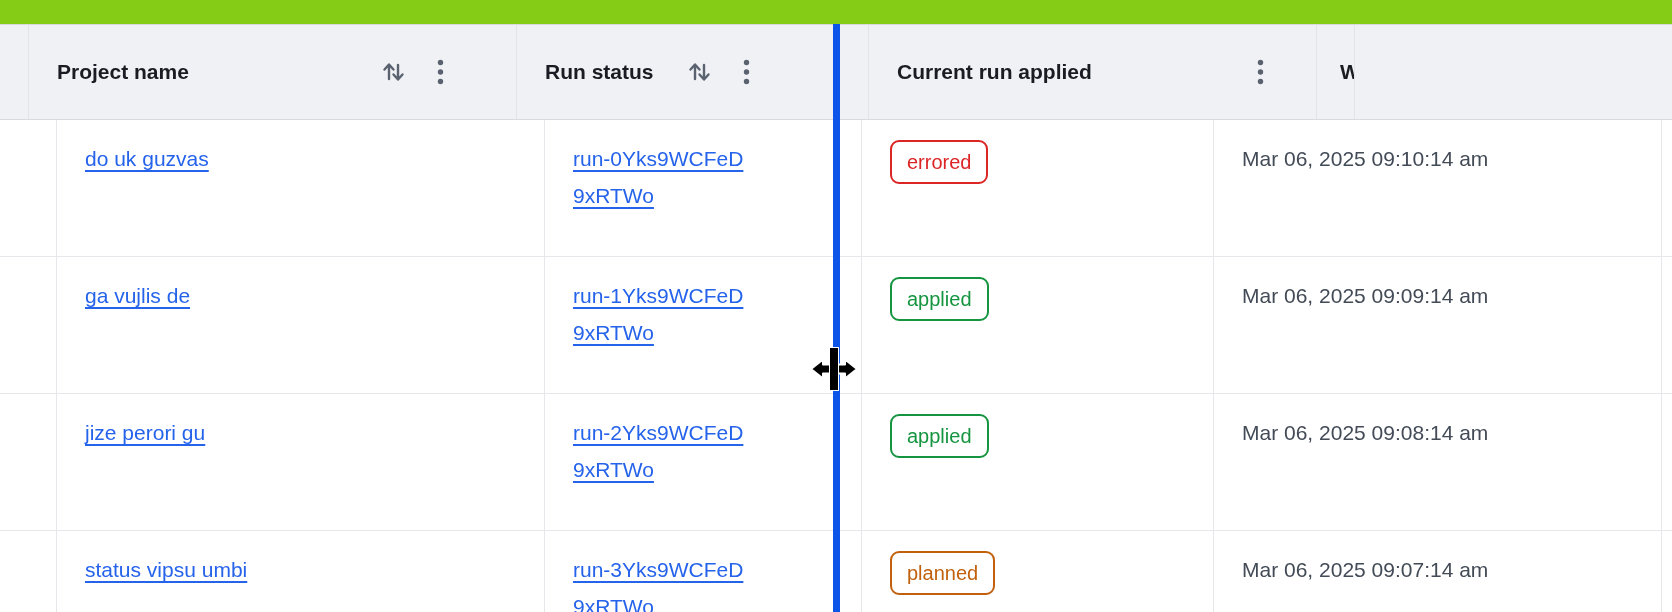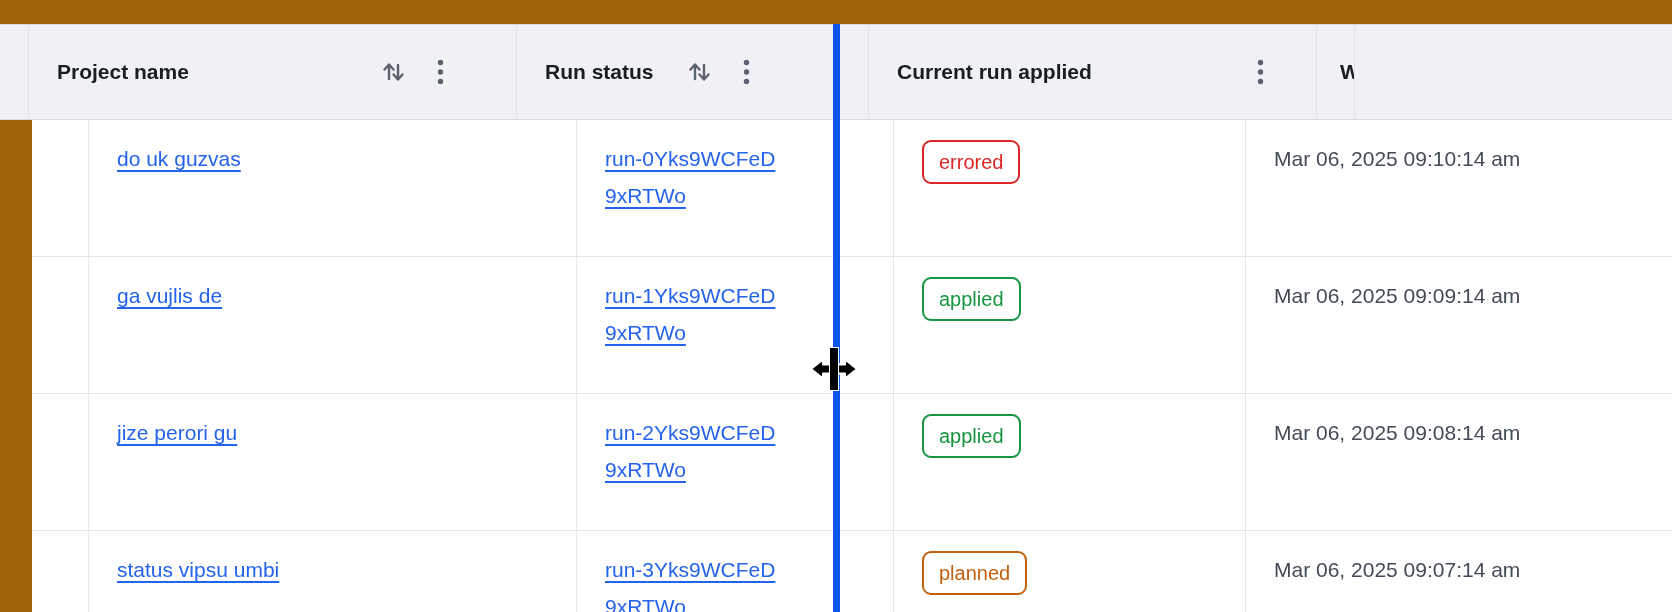--- a/index.html
+++ b/index.html
@@ -1,33 +1,32 @@
 <!DOCTYPE html>
 <html><head>
 <meta charset="utf-8">
 <style>
   * { margin:0; padding:0; box-sizing:border-box; }
   html,body { background:#fff; }
   body { font-family:"Liberation Sans", sans-serif; }
   .viewport {
     position:relative; width:1672px; height:612px;
-    overflow:hidden; background:#a16207;
+    overflow:hidden; background:#84cc16;
   }
   .table {
     position:absolute; left:0; top:24px; width:1672px;
     border-top:1px solid #d8dade;
   }
   .thead {
     display:flex; height:95px; background:#f0f1f4;
     border-bottom:1px solid #d8dade;
   }
   .tr {
     display:flex; height:137px; background:#fff;
     border-bottom:1px solid #e5e7ea;
-    margin-left:32px;
   }
   .th, .td {
     border-right:1px solid #e5e7ea;
     overflow:hidden; position:relative;
   }
   .thead .th { border-right:1px solid #e2e4e8; }
   .c-gutter  { width:29px;  flex:0 0 29px;  }
   .c-project { width:488px; flex:0 0 488px; }
   .c-current { width:317px; flex:0 0 317px; }
   .c-status  { width:352px; flex:0 0 352px; }

